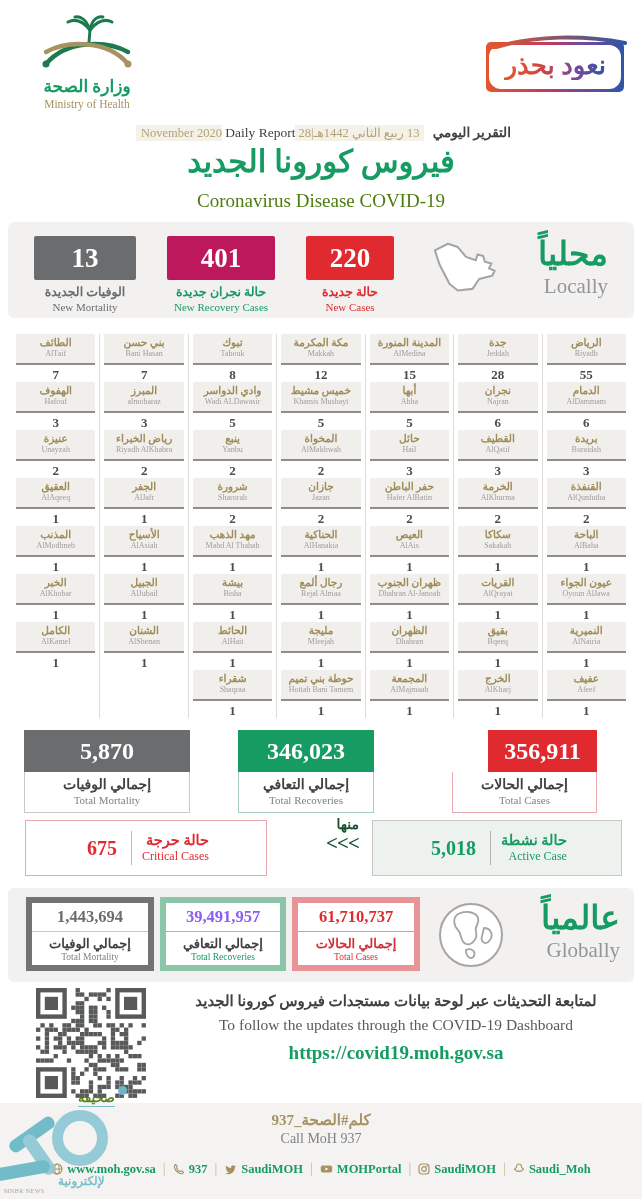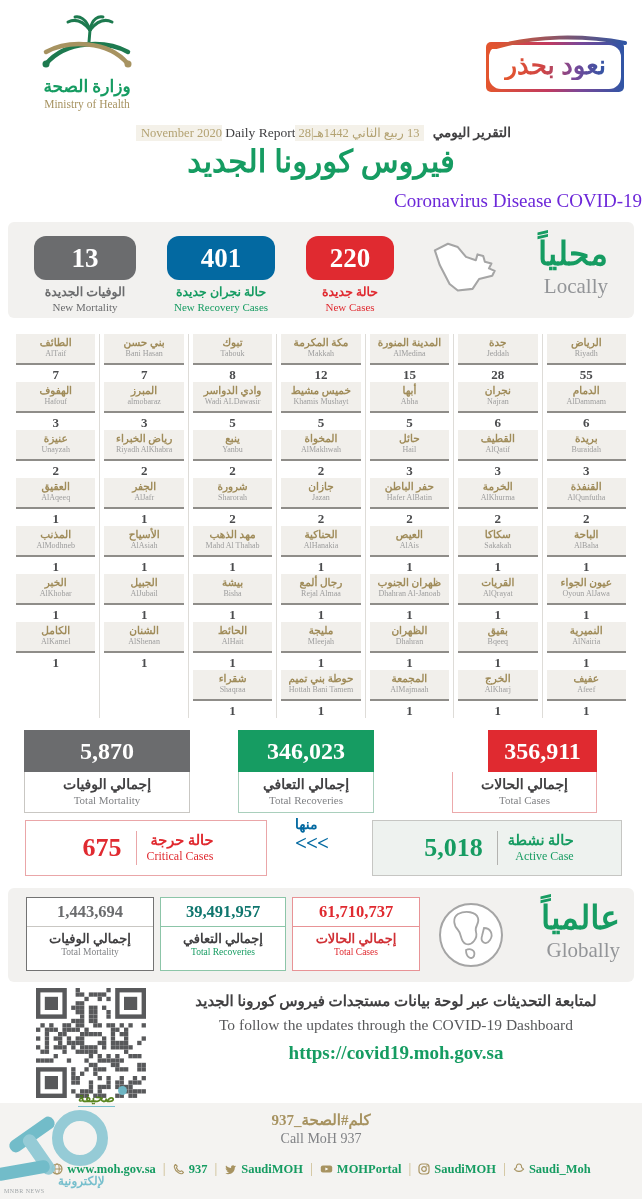--- a/index.html
+++ b/index.html
@@ -15,31 +15,31 @@
   .badge-text{font-size:26px;font-weight:bold;direction:rtl;
         background:linear-gradient(90deg,#e4562d,#d04545 38%,#7a4898 68%,#2f55a5);
         -webkit-background-clip:text;background-clip:text;color:transparent;}
   .swoosh{position:absolute;top:-9px;right:-5px;}
   
   .report-line{position:absolute;top:124px;left:0;right:0;text-align:center;direction:rtl;font-size:13.5px;}
   .rl-ar{color:#414042;font-weight:bold;}
   .rl-date{background:#f4f1e9;color:#b3a272;padding:1px 5px;margin:0 5px;font-size:12.5px;}
   .rl-en{color:#414042;}
   .title-ar{position:absolute;top:143px;left:0;right:0;text-align:center;color:#169c62;font-size:31px;font-weight:bold;direction:rtl;}
-  .title-en{position:absolute;top:190px;left:0;right:0;text-align:right;color:#6d28d9;font-size:19px;}
+  .title-en{position:absolute;top:190px;left:0;right:0;text-align:center;color:#4d7c0f;font-size:19px;}
   
   .band{position:absolute;left:8px;right:8px;background:#f2f1ef;border-radius:6px;}
   .locally-band{top:222px;height:96px;display:flex;align-items:flex-start;justify-content:space-between;padding:14px 26px 0;box-sizing:border-box;}
   
   .stat-box{text-align:center;}
-  .stat-num{color:#fff;font-weight:bold;font-size:27px;line-height:44px;height:44px;border-radius:12px;}
+  .stat-num{color:#fff;font-weight:bold;font-size:27px;line-height:44px;height:44px;border-radius:2px;}
   .stat-ar{font-size:12.5px;font-weight:bold;margin-top:4px;direction:rtl;}
   .stat-en{font-size:11px;margin-top:1px;}
   .gray .stat-num{background:#6b6c6e;} .gray .stat-ar,.gray .stat-en{color:#6b6c6e;}
-  .green .stat-num{background:#0369a1;} .green .stat-ar,.green .stat-en{color:#169c62;}
+  .green .stat-num{background:#be185d;} .green .stat-ar,.green .stat-en{color:#169c62;}
   .red .stat-num{background:#e02a30;} .red .stat-ar,.red .stat-en{color:#e02a30;}
   .scope{ text-align:right;}
   .scope-ar{color:#169c62;font-size:33px;font-weight:bold;line-height:36px;direction:rtl;}
   .scope-en{color:#939598;font-size:21px;margin-top:2px;}
   
   .regions{position:absolute;top:334px;left:12px;right:12px;display:flex;}
   .region-col{flex:1;padding:0 4px;border-right:1px solid #dedcd8;}
   .region-col:last-child{border-right:none;}
   .city-cell{height:48px;}
   .city-name{background:#f1efeb;border-bottom:2px solid #8f8d89;height:27px;padding-top:2px;text-align:center;overflow:hidden;}
@@ -58,36 +58,36 @@
   .tb-red{left:452px;width:145px;} .tb-red .total-num{background:#e02a30;margin-left:36px;} .tb-red .total-labels{border-color:#eca9ab;}
   
   .cases-row{position:absolute;top:820px;left:0;width:642px;height:58px;}
   .case-box{position:absolute;height:56px;display:flex;flex-direction:row-reverse;align-items:center;justify-content:center;box-sizing:border-box;}
   .critical{left:25px;width:242px;background:#fff;border:1px solid #eaa6a8;}
   .active{left:372px;width:250px;background:#eef2ef;border:1px solid #c6c6c3;}
   .case-labels{text-align:right;padding:0 10px;}
   .case-ar{font-size:14.5px;font-weight:bold;direction:rtl;}
   .case-en{font-size:12px;}
   .case-div{width:1px;height:34px;}
-  .case-num{font-size:26px;font-weight:bold;padding:0 14px;}
+  .case-num{font-size:20px;font-weight:bold;padding:0 14px;}
   .critical .case-ar,.critical .case-en,.critical .case-num{color:#e02a30;}
   .critical .case-div{background:#eaa6a8;}
   .active .case-ar,.active .case-en,.active .case-num{color:#169c62;}
   .active .case-div{background:#b3b3b0;}
-  .menha{position:absolute;left:295px;top:-4px;width:56px;text-align:left;color:#0369a1;}
+  .menha{position:absolute;left:303px;top:-4px;width:56px;text-align:right;color:#14532d;}
   .menha-ar{font-size:14px;font-weight:bold;}
   .menha-arrows{font-size:21px;font-weight:bold;letter-spacing:-1px;line-height:20px;}
   
   .globally-band{top:888px;height:94px;}
-  .glob-box{position:absolute;top:9px;background:#fff;border:1px solid #737373;text-align:center;box-sizing:border-box;height:74px;}
+  .glob-box{position:absolute;top:9px;background:#fff;border:6px solid #737373;text-align:center;box-sizing:border-box;height:74px;}
   .g-num{font-size:16.5px;font-weight:bold;line-height:28px;border-bottom:1px solid #c9c7c3;}
   .g-ar{font-size:13px;font-weight:bold;color:#414042;margin-top:4px;direction:rtl;}
   .g-en{font-size:9.5px;margin-top:0px;}
   .gb-gray{left:18px;width:128px;} .gb-gray .g-num{color:#6b6c6e;} .gb-gray .g-en{color:#808285;}
-  .gb-green{left:152px;width:126px;border-color:#8cc5a8;} .gb-green .g-num{color:#0f766e;border-color:#8cc5a8;} .gb-green .g-en{color:#169c62;}
+  .gb-green{left:152px;width:126px;border-color:#8cc5a8;} .gb-green .g-num{color:#8b5cf6;border-color:#8cc5a8;} .gb-green .g-en{color:#169c62;}
   .gb-red{left:284px;width:128px;border-color:#e89396;} .gb-red .g-num{color:#e02a30;border-color:#e89396;} .gb-red .g-ar{color:#d03035;} .gb-red .g-en{color:#e02a30;}
   .globe-icon{position:absolute;left:428px;top:12px;}
   .glob-scope{position:absolute;right:14px;top:12px;text-align:right;}
   
   .qr-section{position:absolute;top:986px;left:0;width:642px;}
   .qr{position:absolute;left:36px;top:2px;}
   .dash-text{position:absolute;left:160px;right:10px;top:6px;text-align:center;}
   .dash-ar{color:#414042;font-weight:bold;font-size:15px;direction:rtl;}
   .dash-en{color:#58595b;font-size:15.5px;margin-top:6px;}
   .dash-url{color:#169c62;font-size:19px;font-weight:bold;margin-top:8px;}

